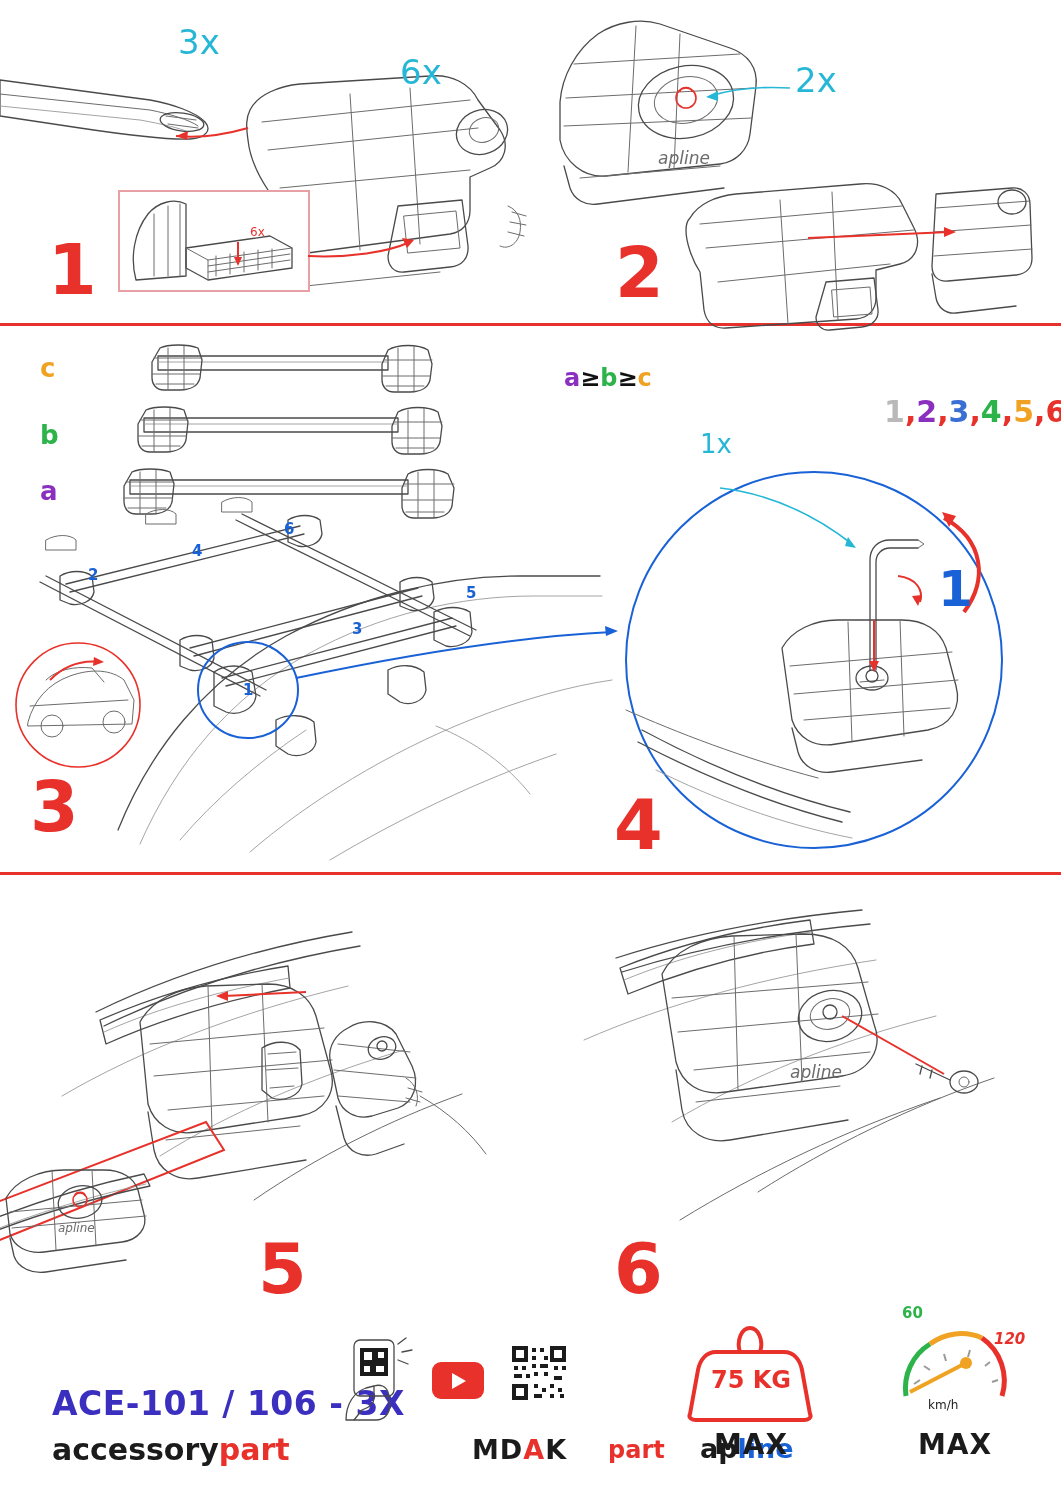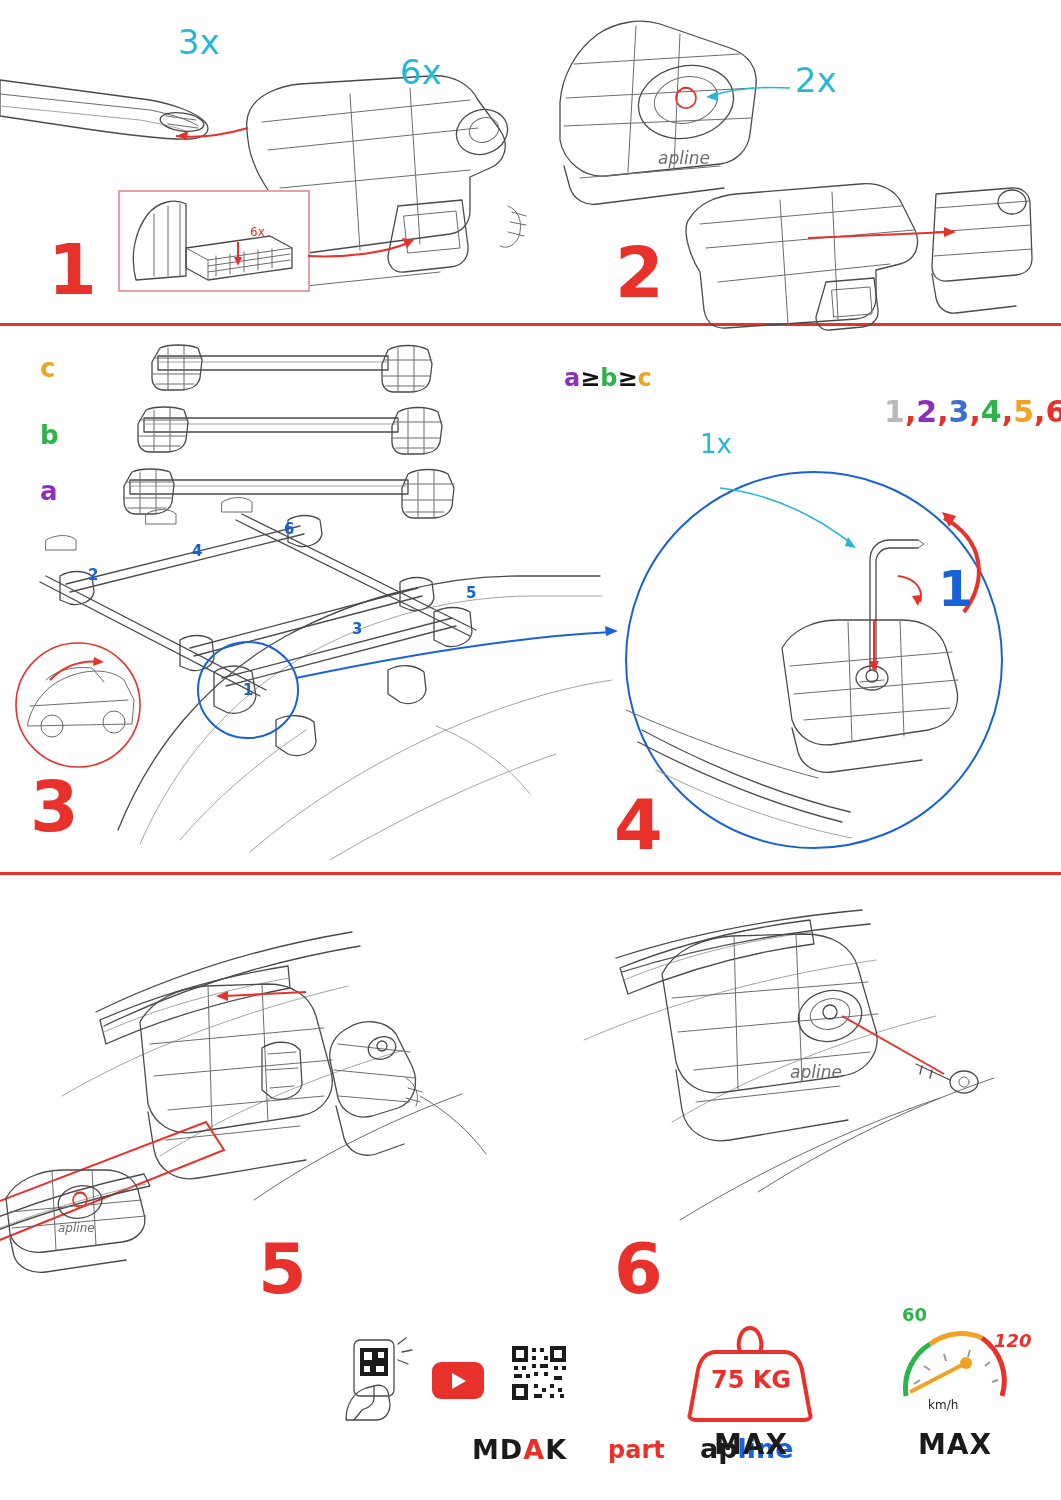--- a/index.html
+++ b/index.html
@@ -114,21 +114,21 @@
     position:absolute;font-size:28px;font-weight:700;color:#1b1b1b;
     font-family:"DejaVu Sans", sans-serif;letter-spacing:1px;
   }
 
   .weight-text{
     position:absolute;color:#e8312a;font-size:24px;font-weight:700;
     font-family:"DejaVu Sans", sans-serif;
   }
 
   .gauge-num{
-    position:absolute;font-size:18px;font-weight:700;
+    position:absolute;font-size:15px;font-weight:700;
     font-family:"DejaVu Sans", sans-serif;
   }
   .kmh{
     position:absolute;font-size:12px;color:#1b1b1b;
     font-family:"DejaVu Sans", sans-serif;
   }
   .yt{
     position:absolute;width:52px;height:37px;background:#e8312a;border-radius:9px;
   }
   .yt:after{
@@ -435,20 +435,24 @@
     <path class="ln2" d="M156 202 L300 186"></path>
     <text x="250" y="178" font-family="DejaVu Sans, sans-serif" font-size="17" font-style="italic" fill="#6c6c6c">apline</text>
 
     <path class="arrow-red" d="M302 116 L404 174"></path>
     <ellipse class="ln" cx="424" cy="182" rx="14" ry="11"></ellipse>
     <circle class="ln2" cx="424" cy="182" r="5"></circle>
     <path class="ln" d="M410 180 L376 164 M382 166 L380 174 M392 170 L390 178"></path>
   </svg>
   <div class="step-num" style="left:614px;top:1234px;">6</div>
 
+  <div class="model">ACE-101 / 106 - 3X</div>
+  <div class="brand">
+    <span class="dark">accessory</span><span class="red">part</span>
+  </div>
 
   <svg class="abs" style="left:340px;top:1338px;" width="72" height="84">
     <rect x="14" y="2" width="40" height="56" rx="6" class="ln" fill="#fff"></rect>
     <rect x="20" y="10" width="28" height="28" fill="#1b1b1b"></rect>
     <rect x="24" y="14" width="8" height="8" fill="#fff"></rect>
     <rect x="38" y="14" width="6" height="6" fill="#fff"></rect>
     <rect x="24" y="28" width="6" height="6" fill="#fff"></rect>
     <rect x="36" y="28" width="8" height="6" fill="#fff"></rect>
     <path class="ln" d="M58 6 L66 0 M62 14 L72 12 M58 22 L68 26"></path>
     <path class="ln" d="M6 82 C6 66 14 54 26 50 L34 48 L34 60 C34 66 28 70 22 72 L14 82 Z" fill="#fff"></path>

